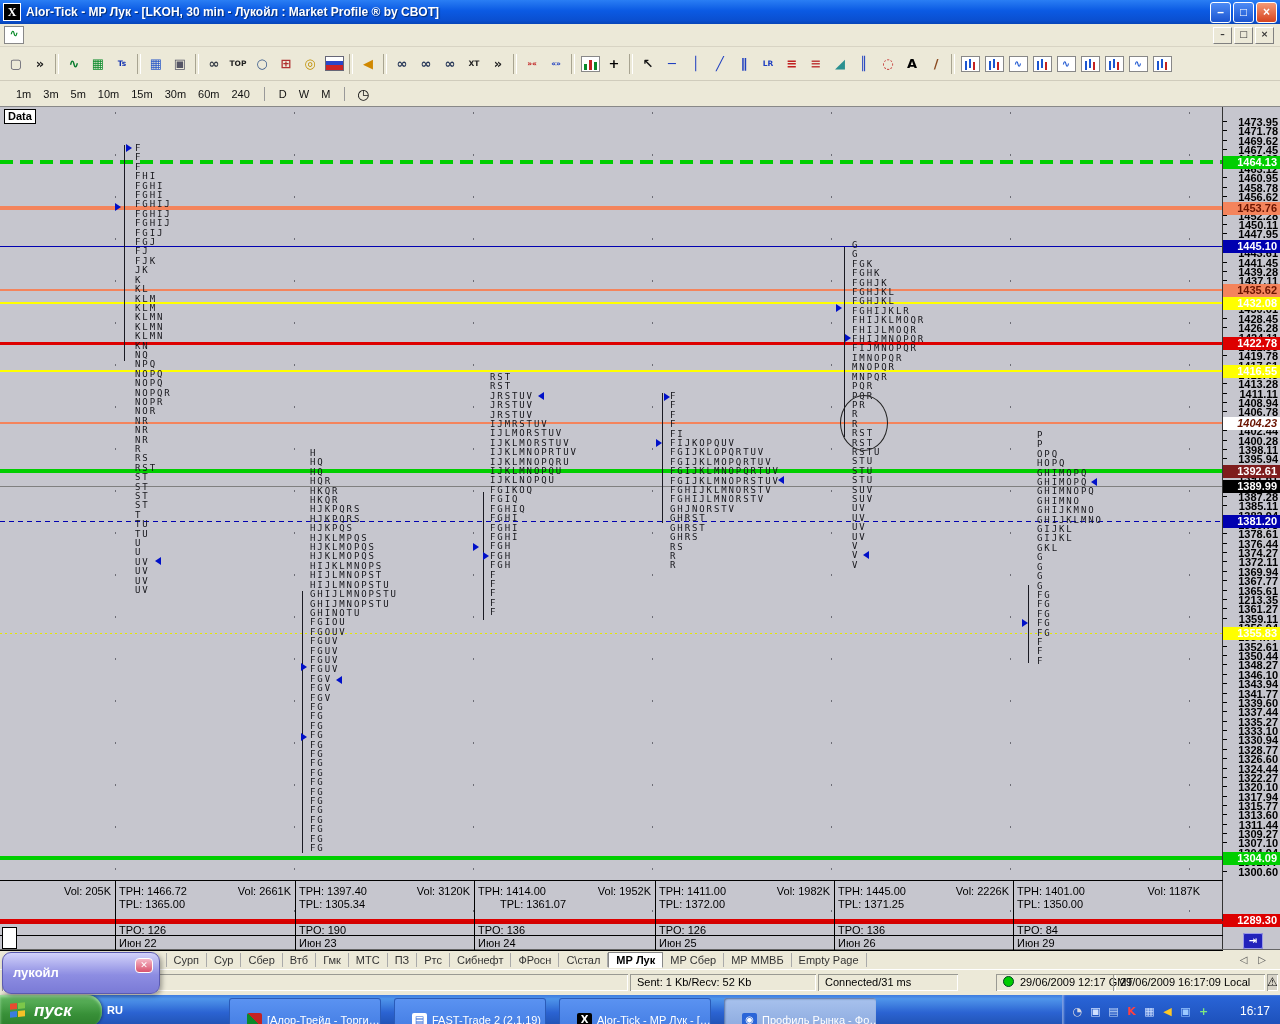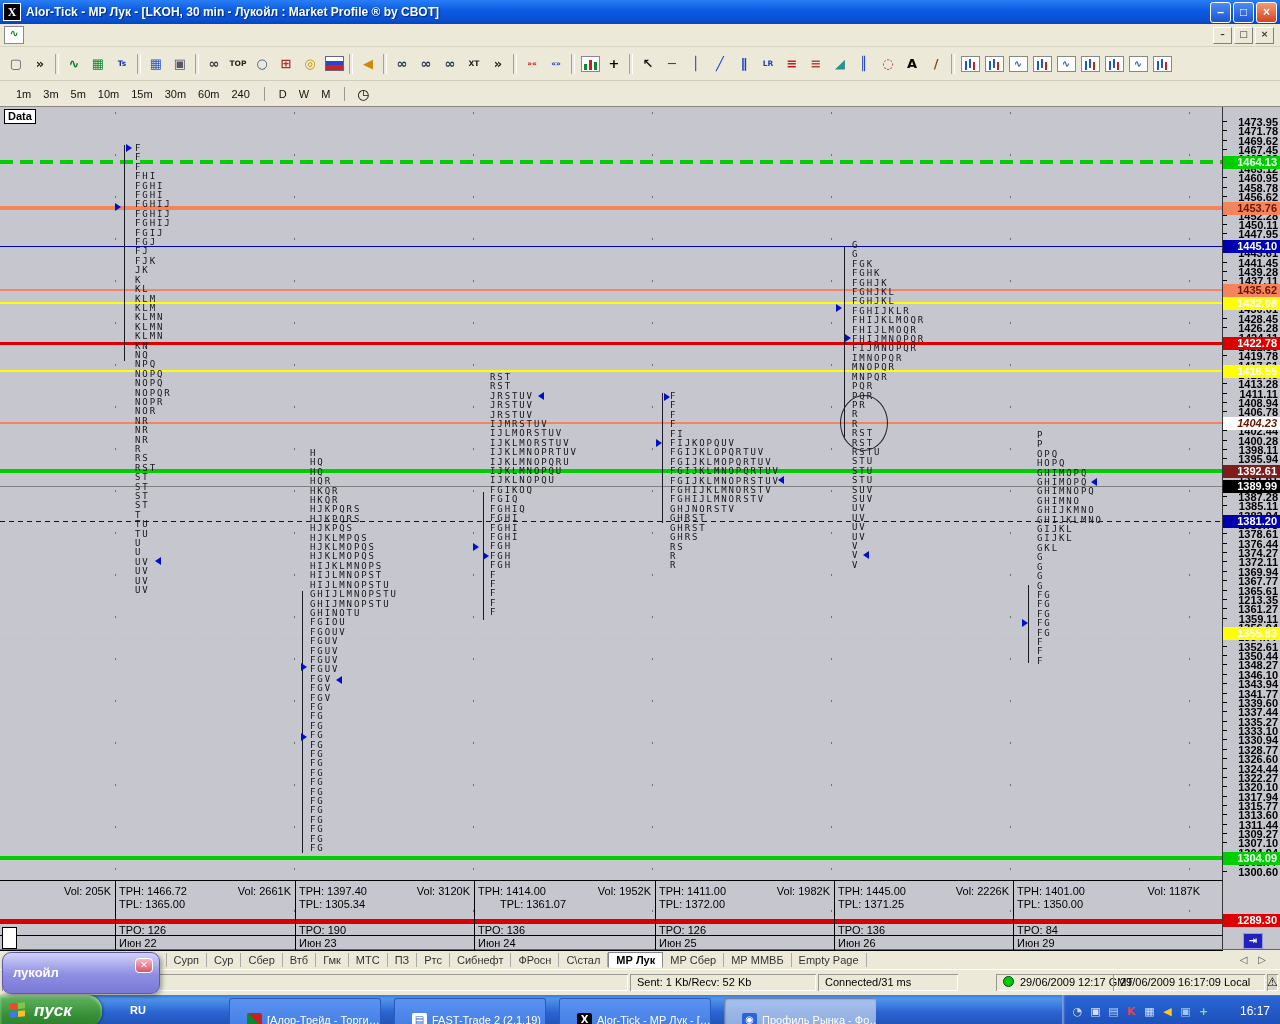--- a/index.html
+++ b/index.html
@@ -100,21 +100,21 @@
     background:linear-gradient(#f6b7c6,#d9536d);border:1px solid #fff;color:#fff;
     font:bold 9px/13px "DejaVu Sans",sans-serif;text-align:center;box-sizing:border-box;}
   
   .taskbar{height:32px;background:linear-gradient(#3e7cdf,#4f95ea 12%,#2b63d2 55%,#1f51b0);position:relative;}
   .startbtn{position:absolute;left:0;top:0;width:102px;height:32px;border-radius:0 15px 15px 0;
     background:linear-gradient(#63b963,#389038 60%,#2c7e2c);box-shadow:inset 0 2px 3px #9fdc9f,1px 0 3px rgba(0,0,0,.4);
     color:#fff;font:bold italic 17px/32px "Liberation Sans",sans-serif;padding-left:34px;box-sizing:border-box;}
   .winflag{position:absolute;left:10px;top:8px;width:15px;height:15px;transform:skewY(-6deg);
     display:grid;grid-template-columns:7px 7px;grid-gap:1px;}
   .winflag span{width:7px;height:6px;}
-  .lang{position:absolute;left:130px;top:9px;color:#fff;font:bold 11px "Liberation Sans",sans-serif;}
+  .lang{position:absolute;left:107px;top:9px;color:#fff;font:bold 11px "Liberation Sans",sans-serif;}
   .tkbtn{position:absolute;top:3px;width:152px;height:44px;border-radius:3px;color:#fff;
     background:linear-gradient(#5b93f2,#3a74dd);box-shadow:inset 0 0 0 1px #2a5bb8;
     font:11px/26px "Liberation Sans",sans-serif;white-space:nowrap;overflow:hidden;
     display:flex;align-items:center;padding:0 18px;box-sizing:border-box;}
   .tkbtn.active{background:linear-gradient(#a8c2ee,#7f9fd8);box-shadow:inset 1px 1px 2px #5570a0;}
   .tkico{width:15px;height:14px;margin-right:5px;flex:none;border-radius:2px;
     font:bold 10px/14px "DejaVu Sans",sans-serif;text-align:center;}
   .trayzone{position:absolute;left:1062px;top:0;width:218px;height:32px;
     background:linear-gradient(#2a65d8,#1c4fb8);box-shadow:inset 2px 0 2px rgba(255,255,255,.4);
     display:flex;align-items:center;padding-left:8px;box-sizing:border-box;}

